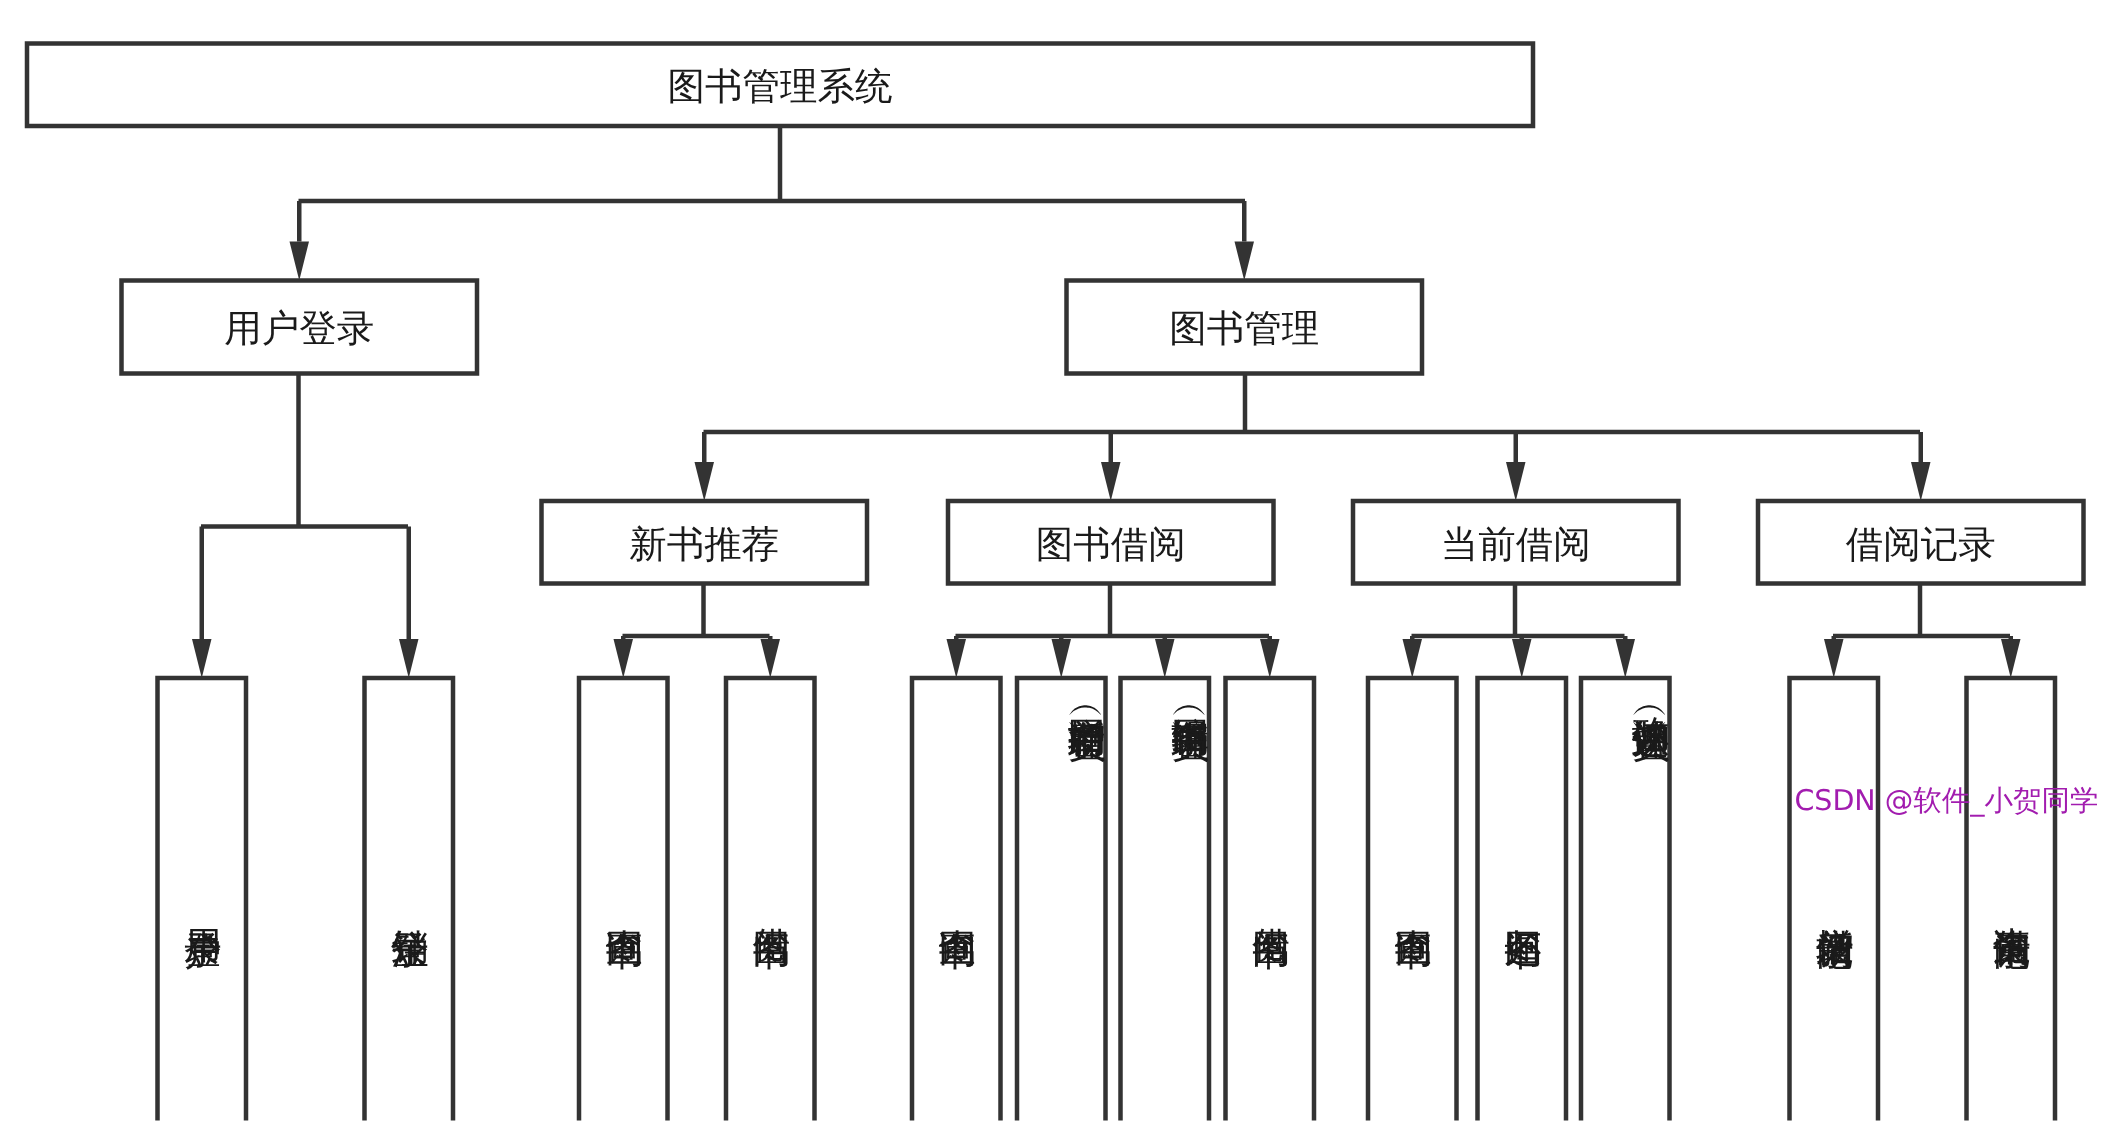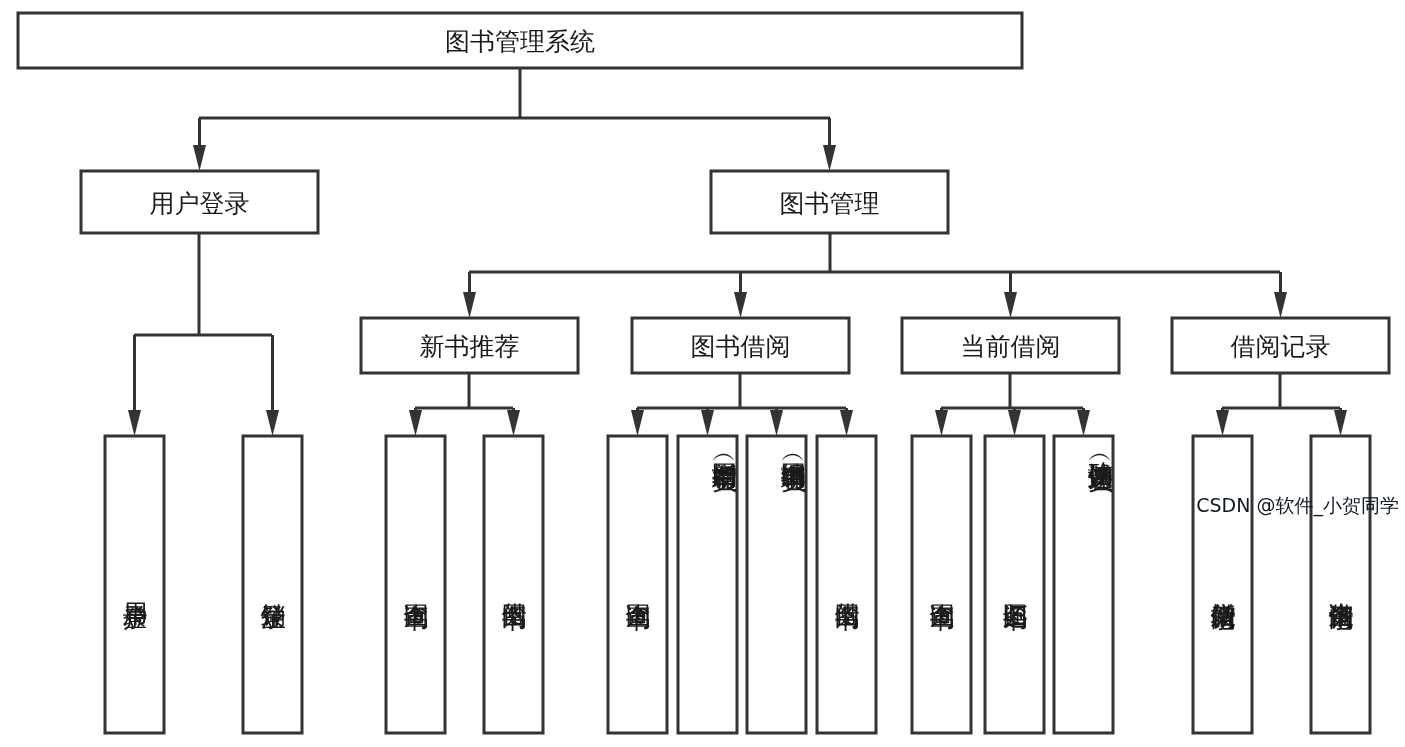--- a/index.html
+++ b/index.html
@@ -11,20 +11,21 @@
     width: 1405px;
     height: 747px;
     font-family: "DejaVu Sans", "Liberation Sans", sans-serif;
     overflow: hidden;
   }
   #diagram-root {
     position: relative;
     width: 1405px;
     height: 537px;
     background: #ffffff;
+    margin-top: 16px;
   }
   svg#flow {
     position: absolute;
     left: 0;
     top: 0;
     width: 1405px;
     height: 747px;
     display: block;
   }
   .node-box {
@@ -58,22 +59,22 @@
     text-align: center;
     writing-mode: vertical-rl;
     text-orientation: upright;
     letter-spacing: 1px;
     white-space: nowrap;
     pointer-events: none;
   }
   .watermark {
     position: absolute;
     right: 6px;
-    bottom: 18px;
-    color: #0f172a;
+    bottom: 6px;
+    color: #a21caf;
     font-family: "DejaVu Sans", "Liberation Sans", sans-serif;
     font-size: 19px;
     white-space: nowrap;
     user-select: none;
   }
 </style>
 </head>
 <body>
 
 <div id="diagram-root">

